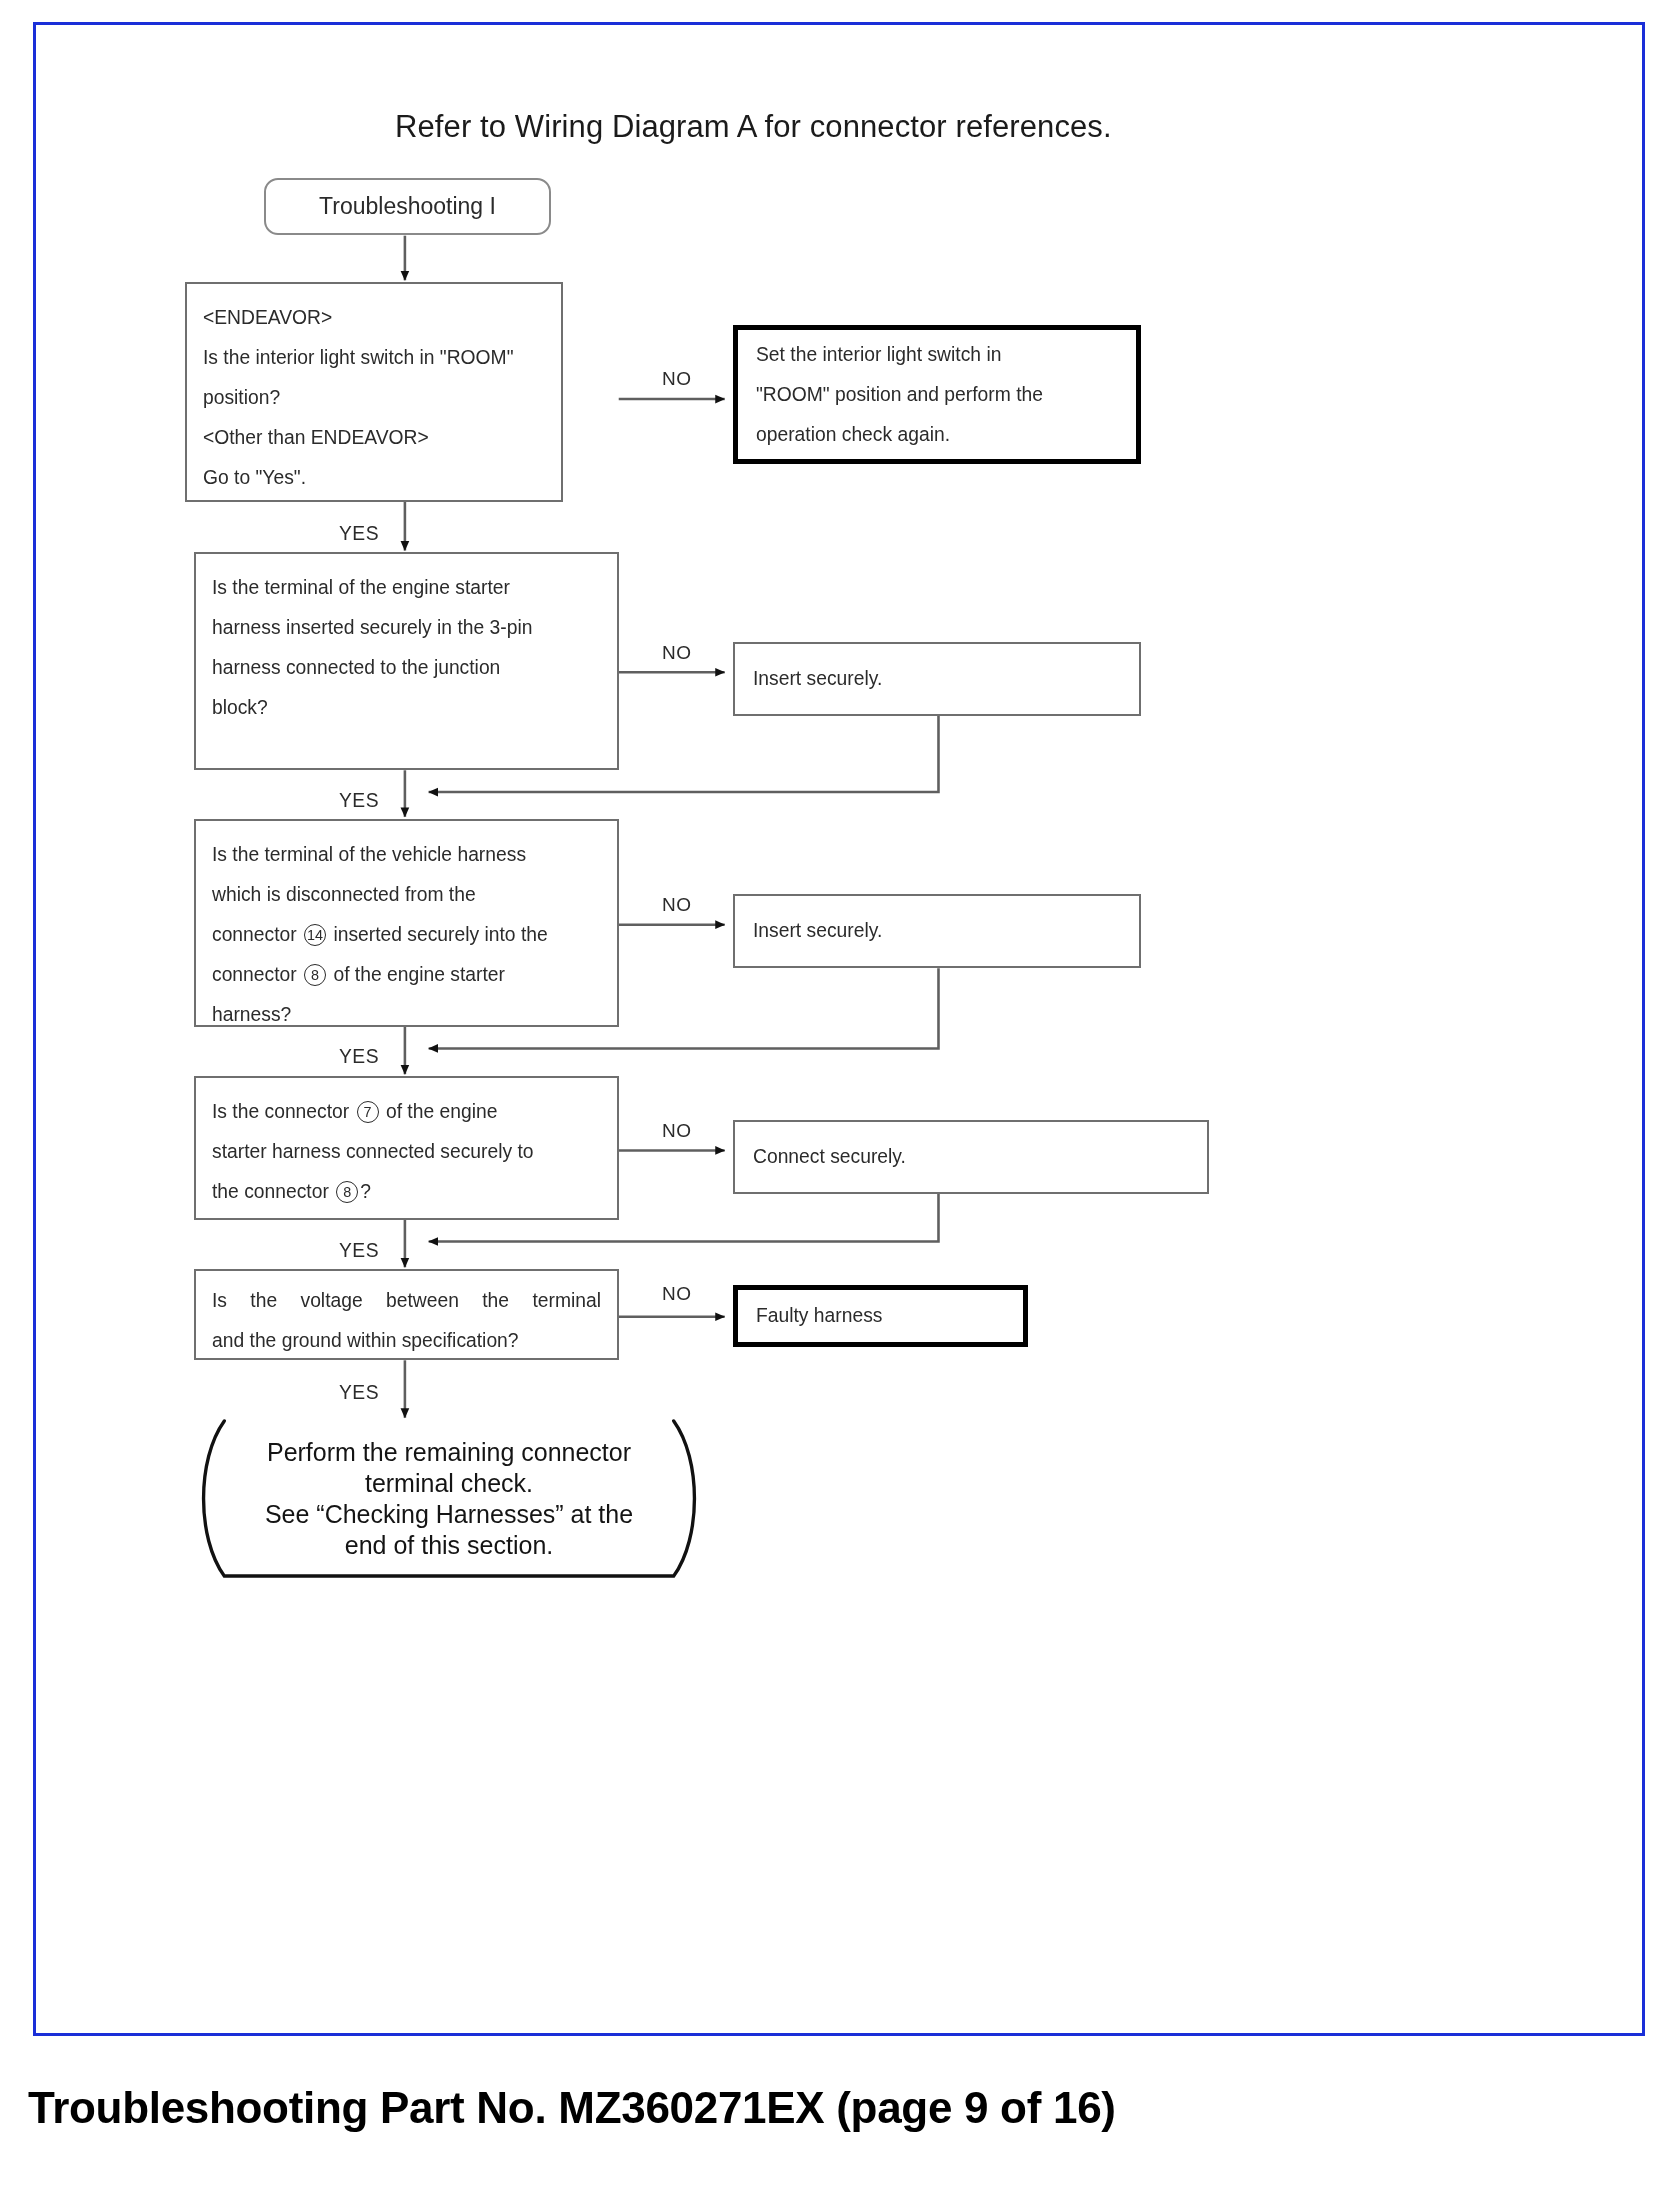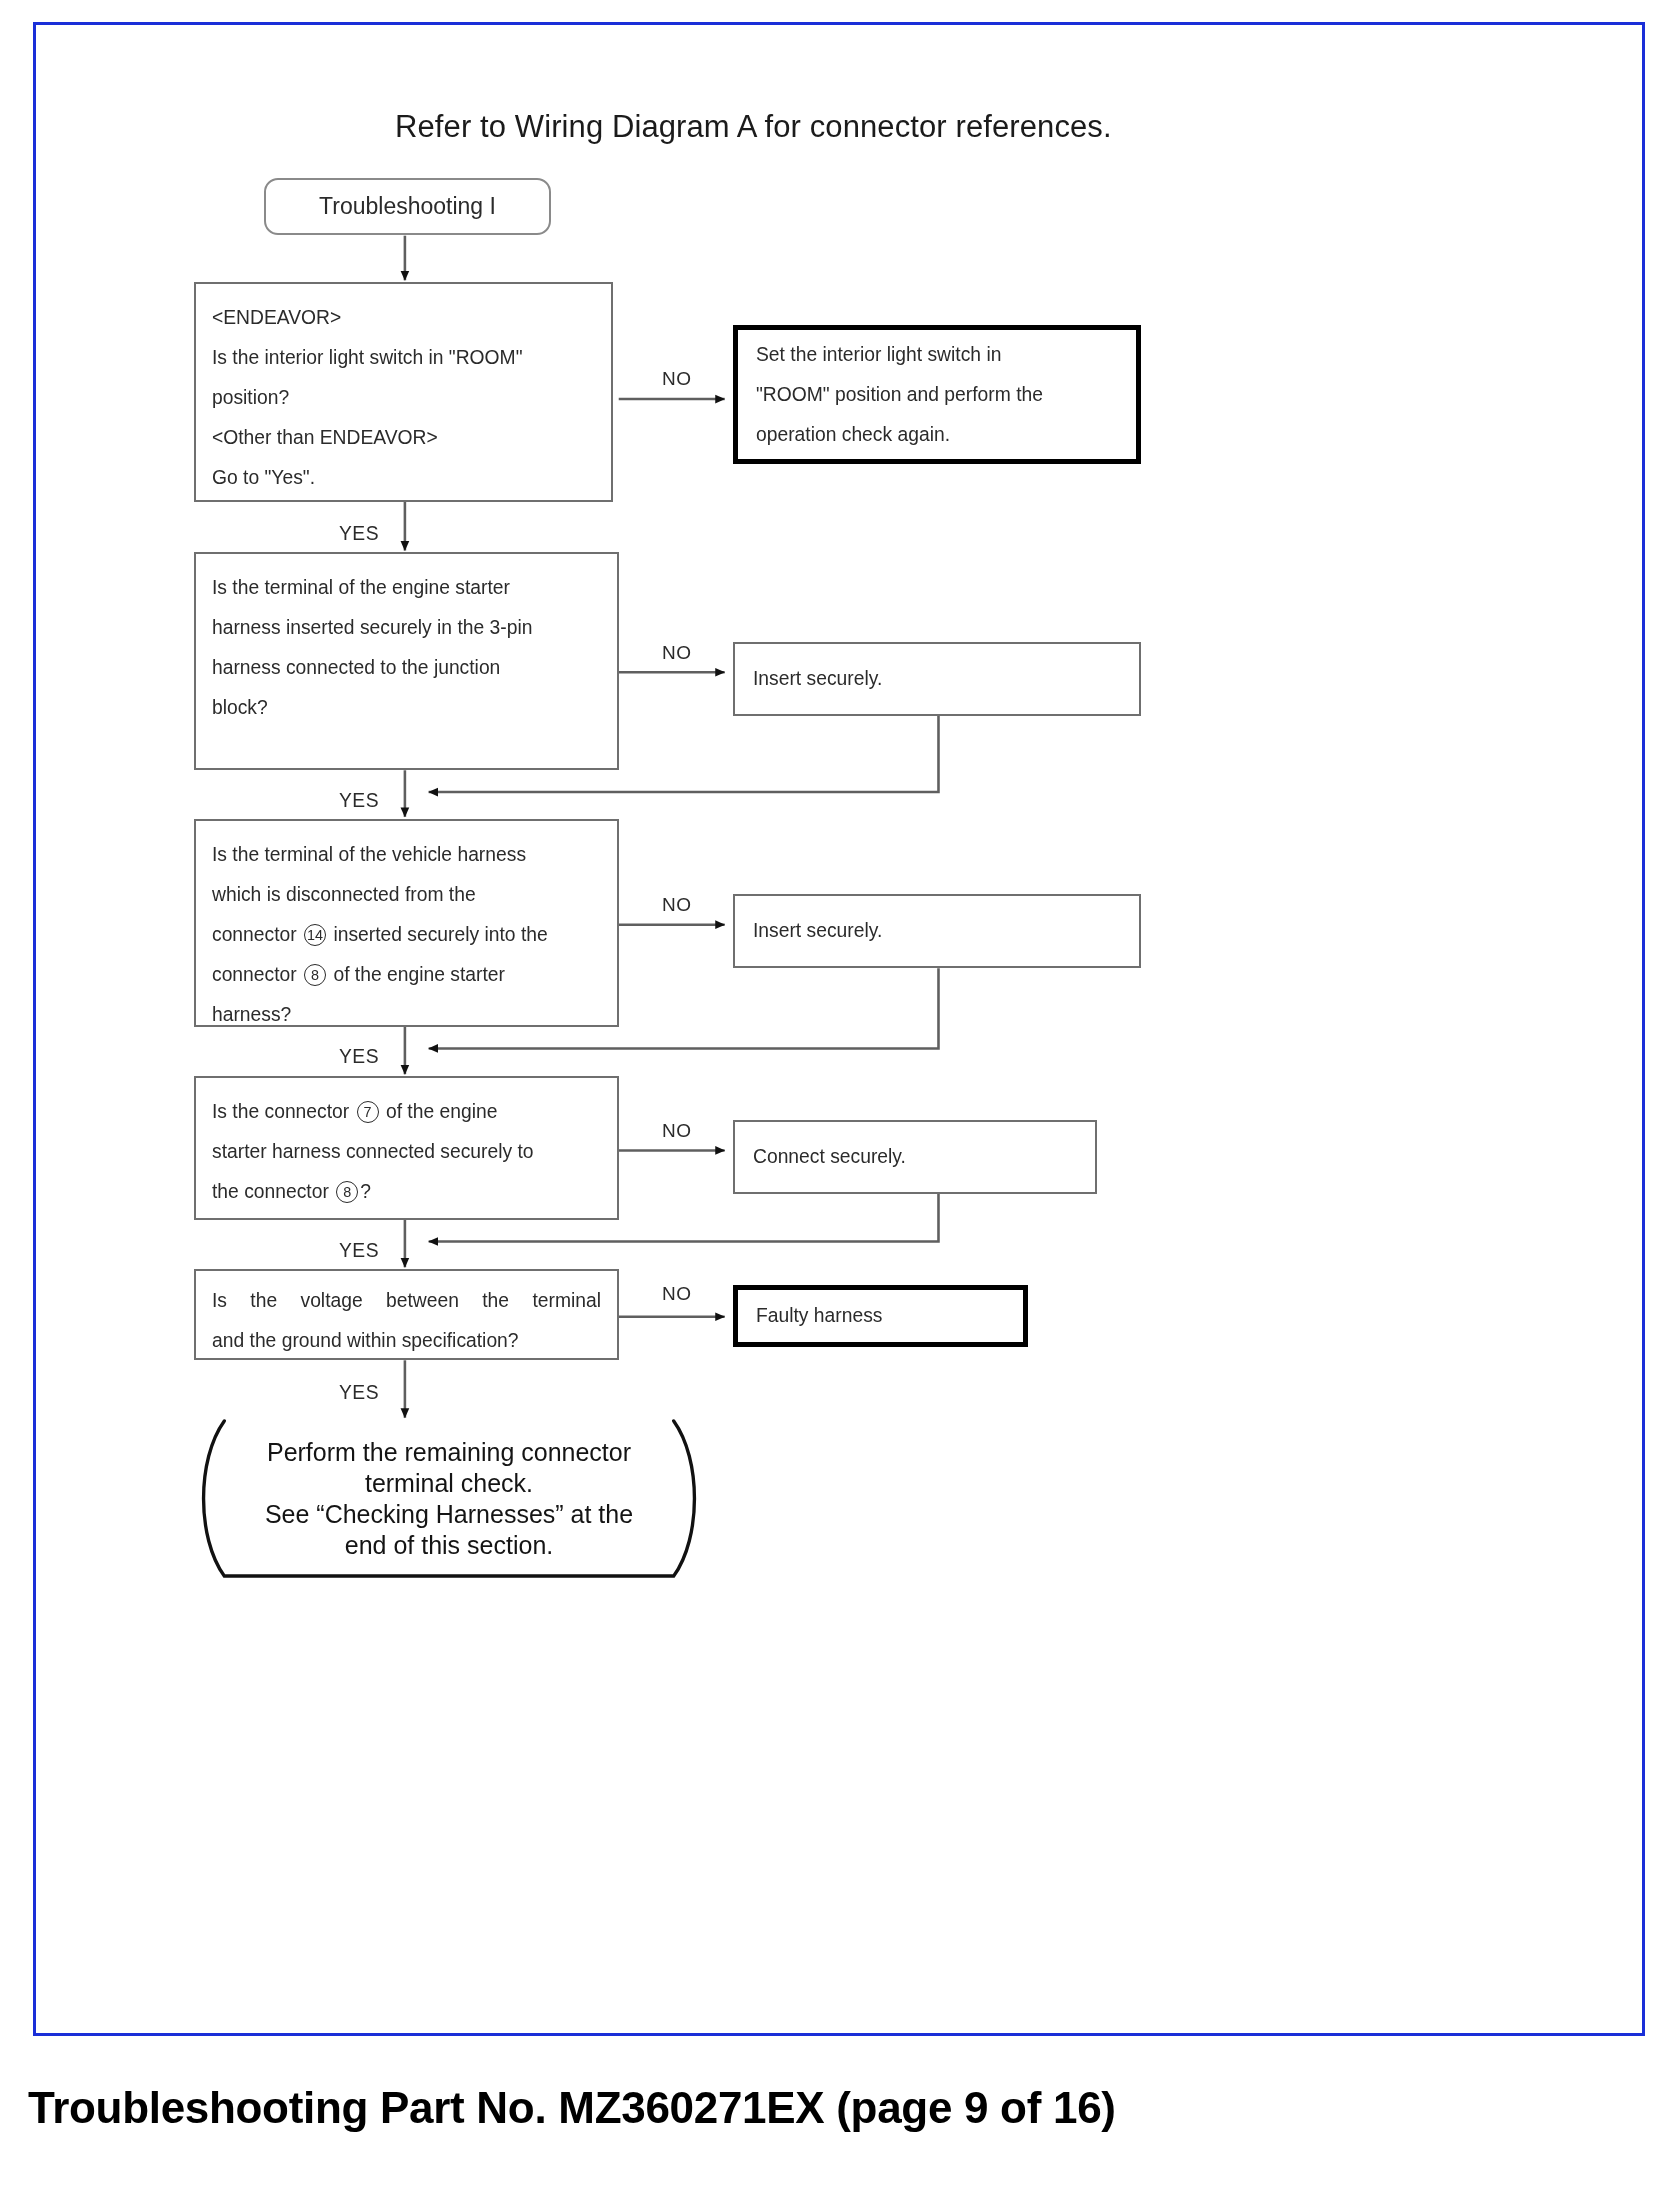--- a/index.html
+++ b/index.html
@@ -204,21 +204,21 @@
       <line x1="409" y1="1374" x2="409" y2="1432" marker-end="url(#ah)"></line>
     </g>
   </svg>
 
   <div class="diagram-title">Refer to Wiring Diagram A for connector references.</div>
 
   <div class="node terminator-start" style="left:264px; top:178px; width:287px; height:57px;">
     <span>Troubleshooting I</span>
   </div>
 
-  <div class="node decision" style="left:194px; top:282px; width:419px; height:220px;">
+  <div class="node decision" style="left:185px; top:282px; width:378px; height:220px;">
     <div class="line">&lt;ENDEAVOR&gt;</div>
     <div class="line">Is the interior light switch in "ROOM"</div>
     <div class="line">position?</div>
     <div class="line">&lt;Other than ENDEAVOR&gt;</div>
     <div class="line">Go to "Yes".</div>
   </div>
   <div class="branch-label" style="left:662px; top:368px;">NO</div>
   <div class="yes-label" style="left:339px; top:523px;">YES</div>
 
   <div class="node action strong" style="left:733px; top:325px; width:408px; height:139px;">
@@ -257,21 +257,21 @@
   </div>
 
   <div class="node decision" style="left:194px; top:1076px; width:425px; height:144px;">
     <div class="line">Is the connector <span class="circref">7</span> of the engine</div>
     <div class="line">starter harness connected securely to</div>
     <div class="line">the connector <span class="circref">8</span>?</div>
   </div>
   <div class="branch-label" style="left:662px; top:1120px;">NO</div>
   <div class="yes-label" style="left:339px; top:1240px;">YES</div>
 
-  <div class="node action" style="left:733px; top:1120px; width:364px; height:74px;">
+  <div class="node action" style="left:733px; top:1120px; width:476px; height:74px;">
     <div class="line">Connect securely.</div>
   </div>
 
   <div class="node decision justify" style="left:194px; top:1269px; width:425px; height:91px; padding-top:10px;">
     <div class="line">Is the voltage between the terminal</div>
     <div class="line" style="text-align-last:left;">and the ground within specification?</div>
   </div>
   <div class="branch-label" style="left:662px; top:1283px;">NO</div>
   <div class="yes-label" style="left:339px; top:1382px;">YES</div>
 

